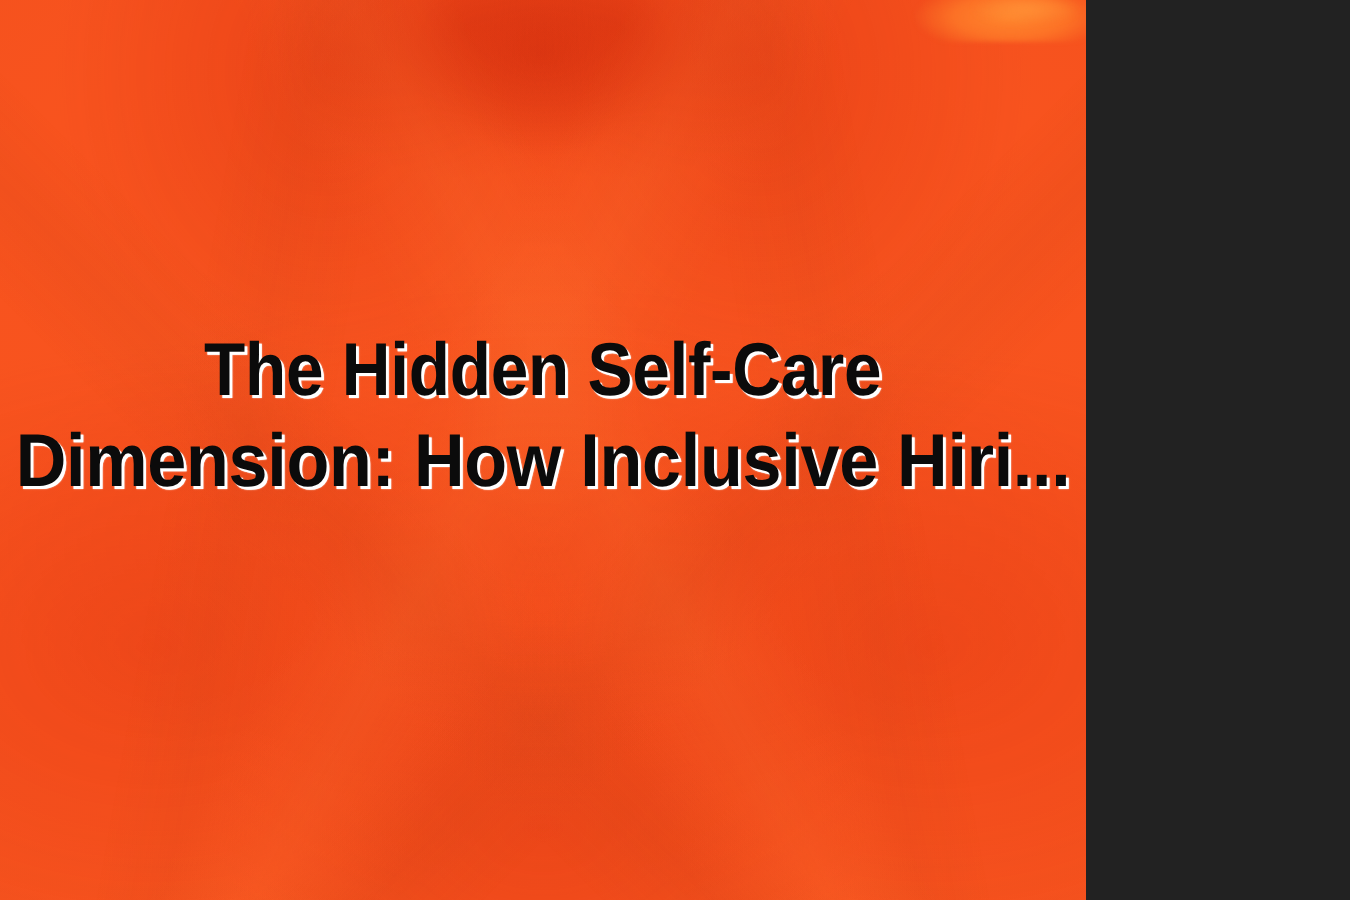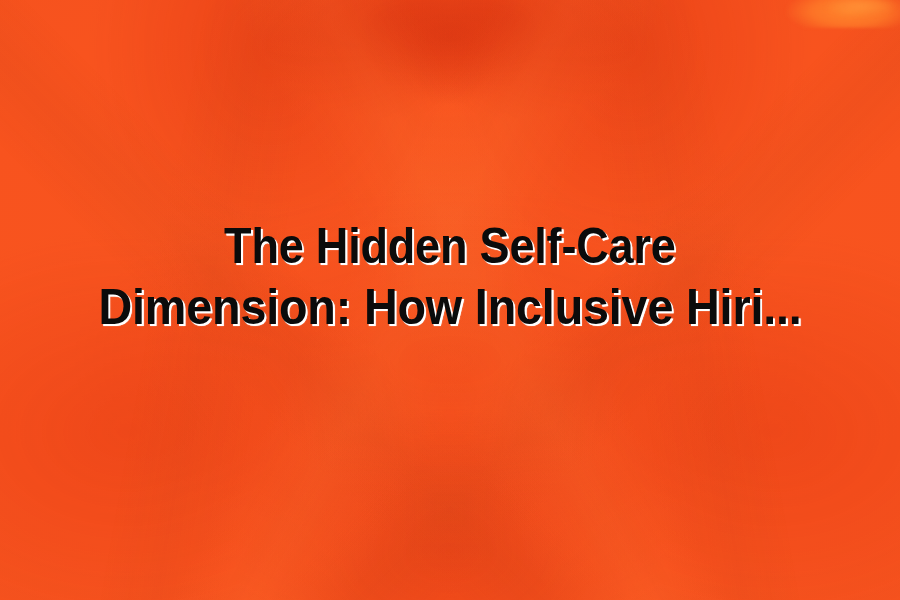--- a/index.html
+++ b/index.html
@@ -3,21 +3,21 @@
 <meta charset="utf-8">
 <title>Article Title Card</title>
 <style>
   html, body {
     margin: 0;
     padding: 0;
     background: #222;
   }
   #card {
     position: relative;
-    width: 900px;
+    width: 724px;
     height: 600px;
     overflow: hidden;
     background-color: #737373;
     font-family: "Liberation Sans", "DejaVu Sans", sans-serif;
     user-select: none;
   }
 
   
   .bg-base {
     position: absolute;

